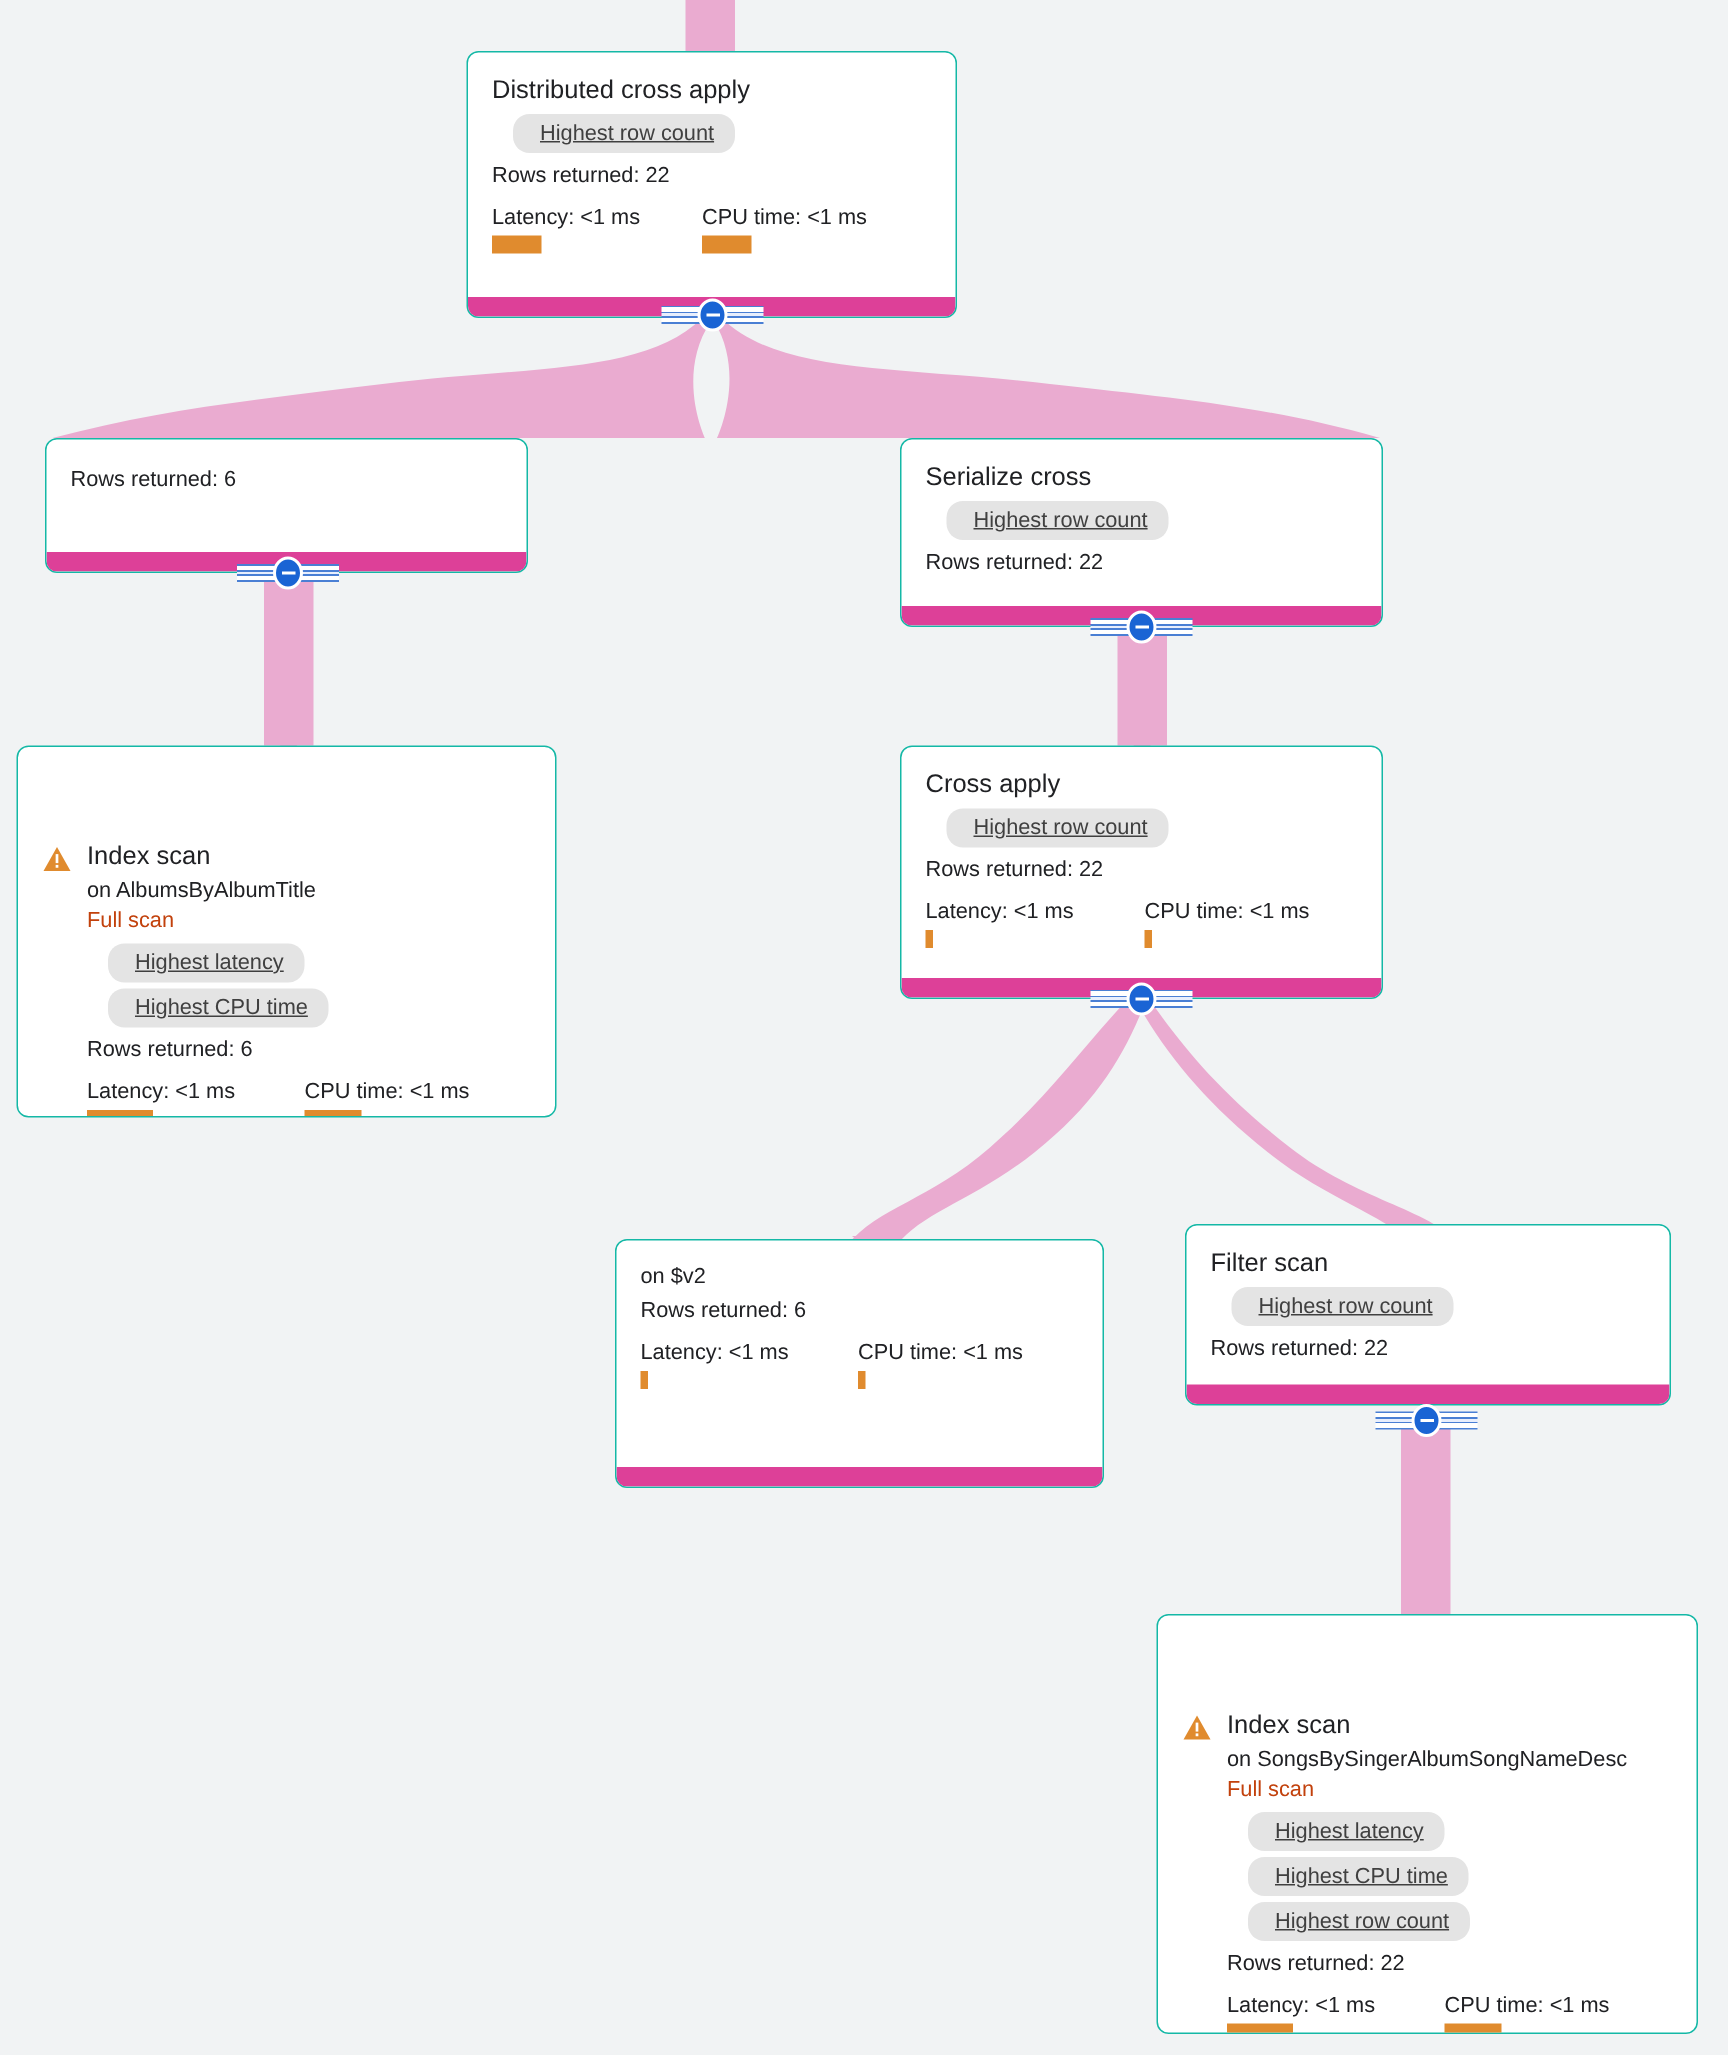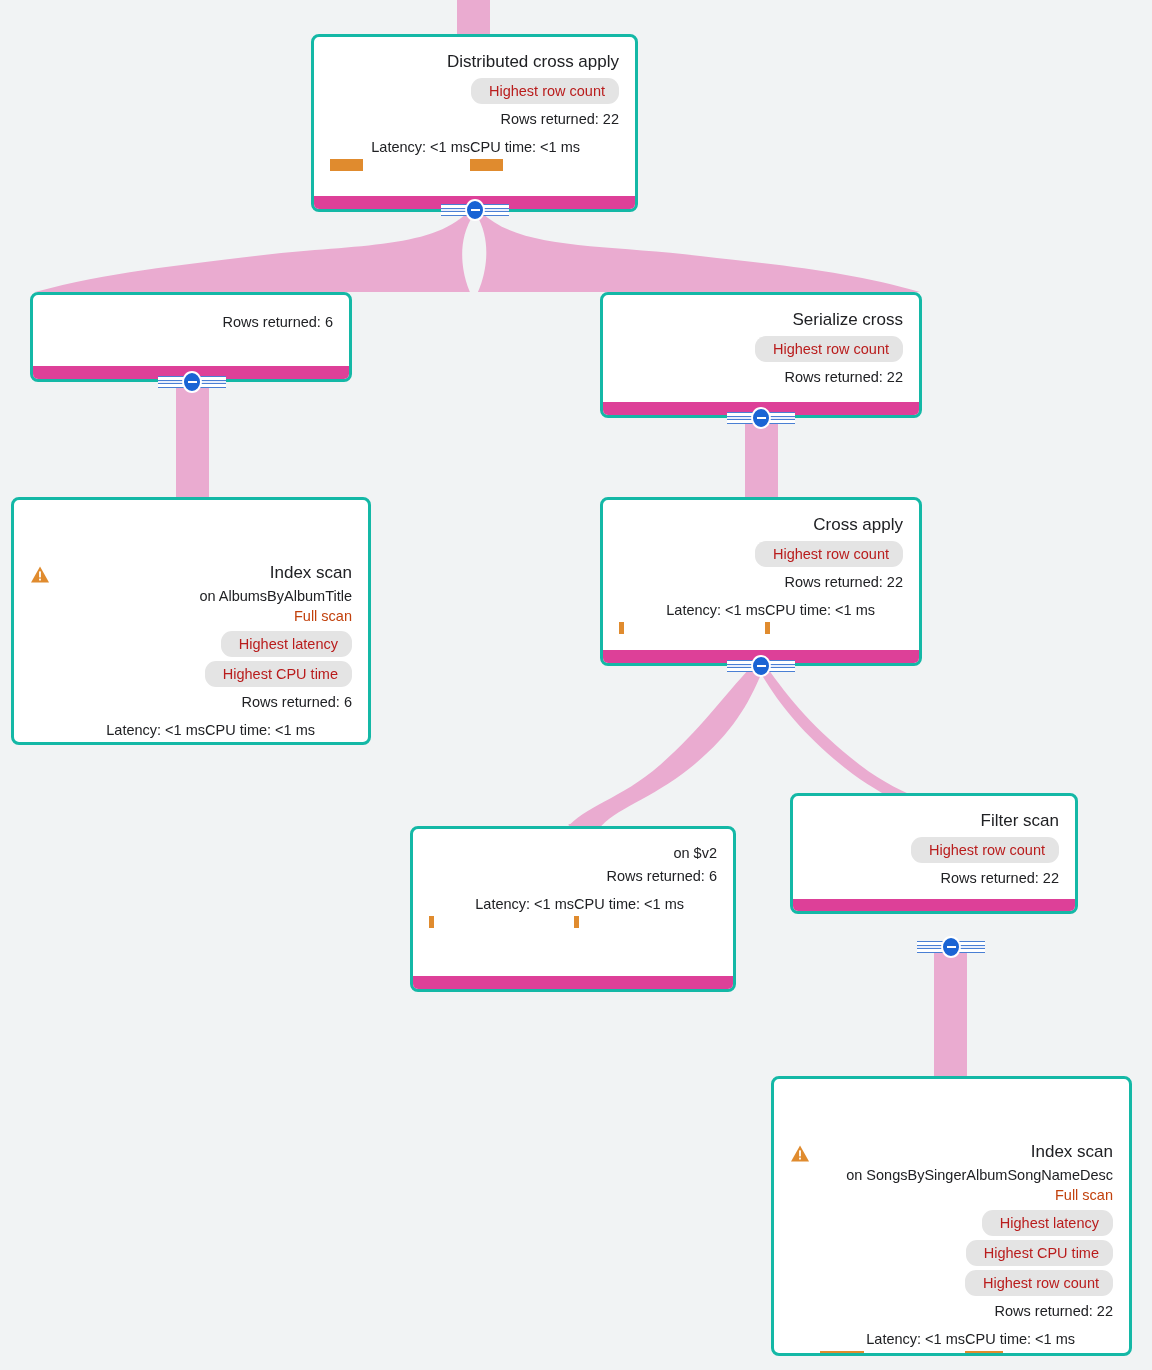--- a/index.html
+++ b/index.html
@@ -23,27 +23,26 @@
   #edge-layer {
     position: absolute;
     left: 0; top: 0;
     width: 1152px;
     height: 1370px;
     pointer-events: none;
   }
   .node {
     position: absolute;
     background: #ffffff;
-    border: 3px solid #14b8a6;
+    border: 1px solid #14b8a6;
     border-radius: 8px;
     box-sizing: border-box;
     overflow: hidden;
     display: flex;
     flex-direction: column;
-    text-align: right;
   }
   .node-body {
     padding: 14px 16px 10px 16px;
     flex: 1 1 auto;
   }
   .node-body.with-icon {
     padding-left: 16px;
     display: flex;
     flex-direction: row;
     align-items: flex-start;
@@ -75,27 +74,28 @@
   }
   .node-sub.muted {
     color: #c2410c;
   }
   .chips {
     margin: 3px 0 2px 0;
   }
   .chip {
     display: inline-block;
     background: #e4e4e4;
-    color: #b91c1c;
+    color: #404040;
     border-radius: 11px;
     font-size: 14.5px;
     line-height: 18px;
     padding: 4px 14px 4px 18px;
     margin: 2px 0 2px 14px;
     white-space: nowrap;
+    text-decoration: underline;
   }
   .rows-line {
     font-size: 14.5px;
     color: #202124;
     line-height: 21px;
     margin-top: 3px;
     white-space: nowrap;
   }
   .metrics {
     display: flex;
@@ -357,21 +357,21 @@
           <div class="metric">
             <span class="metric-label">CPU time: &lt;1 ms</span>
             <span class="metric-bar" style="width:5px;"></span>
           </div>
         </div>
       </div>
     </div>
     <div class="node-footer"></div>
   </div>
 
-  <div class="node" style="left:790px; top:793px; width:288px; height:121px;">
+  <div class="node" style="left:790px; top:816px; width:324px; height:121px;">
     <div class="node-body">
       <div class="node-content">
         <div class="node-title">Filter scan</div>
         <div class="chips">
           <span class="chip">Highest row count</span>
         </div>
         <div class="rows-line">Rows returned: 22</div>
       </div>
     </div>
     <div class="node-footer"></div>

